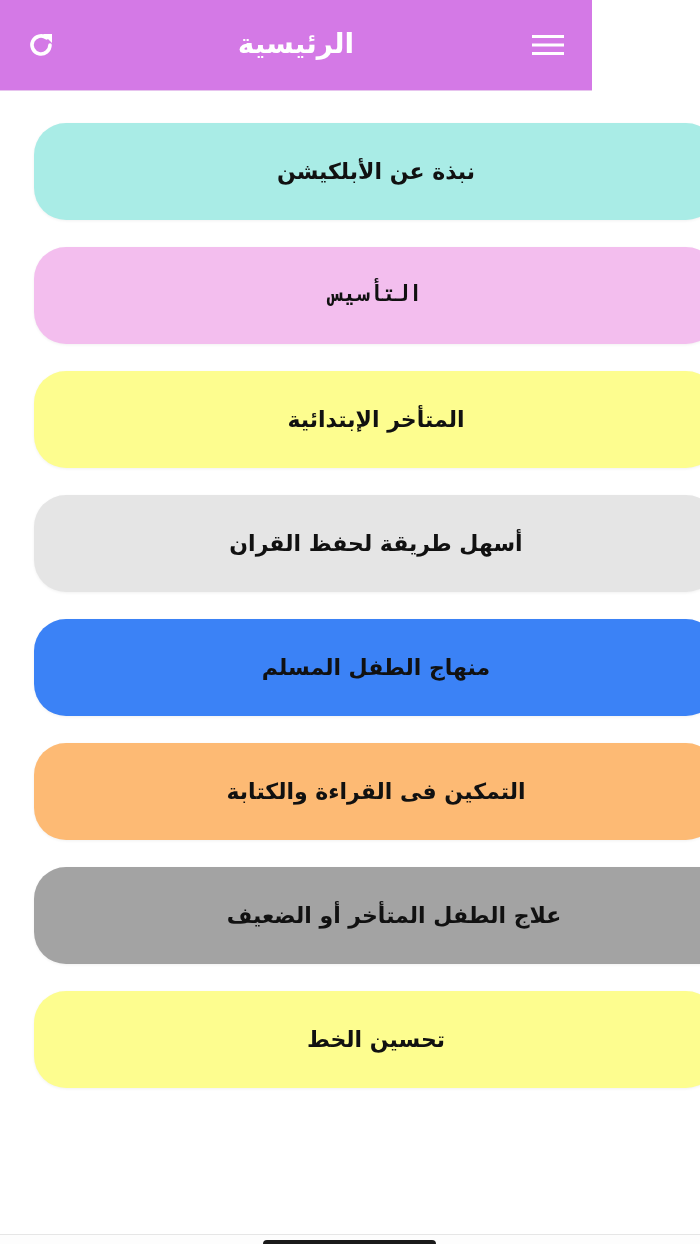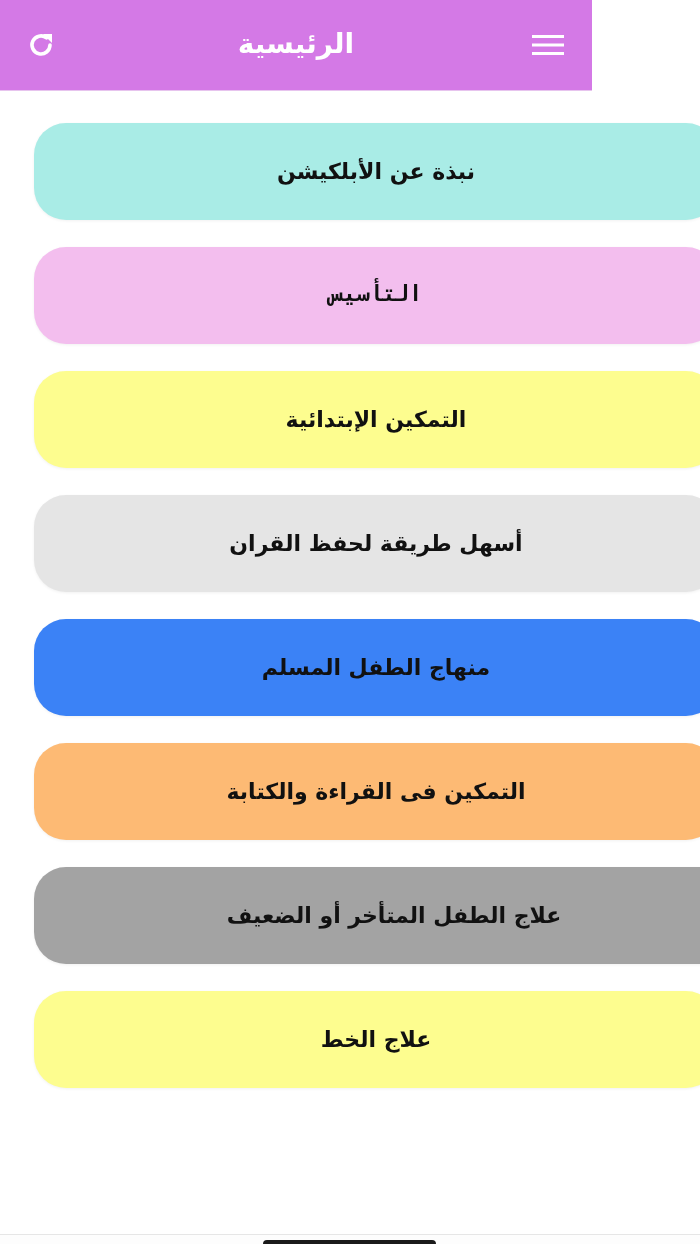--- a/index.html
+++ b/index.html
@@ -121,33 +121,33 @@
 </div>
 
 <div class="menu-list">
   <div class="menu-item" style="background: rgb(169, 236, 230);">
     <span class="menu-item-label">نبذة عن الأبلكيشن</span>
   </div>
   <div class="menu-item" style="background: rgb(243, 190, 238); font-family: Liberation Mono, monospace;">
     <span class="menu-item-label">التأسيس</span>
   </div>
   <div class="menu-item" style="background: rgb(253, 253, 143);">
-    <span class="menu-item-label">التمكين الإبتدائية</span>
+    <span class="menu-item-label">المتأخر الإبتدائية</span>
   </div>
   <div class="menu-item" style="background: #e5e5e5;">
     <span class="menu-item-label">أسهل طريقة لحفظ القران</span>
   </div>
   <div class="menu-item" style="background: #3b82f6;">
     <span class="menu-item-label">منهاج الطفل المسلم</span>
   </div>
   <div class="menu-item" style="background: #fdba74;">
     <span class="menu-item-label">التمكين فى القراءة والكتابة</span>
   </div>
   <div class="menu-item" style="background: #a3a3a3; padding-left: 18px;">
     <span class="menu-item-label">علاج الطفل المتأخر أو الضعيف</span>
   </div>
   <div class="menu-item" style="background: rgb(253, 253, 143);">
-    <span class="menu-item-label">علاج الخط</span>
+    <span class="menu-item-label">تحسين الخط</span>
   </div>
 </div>
 
 <div class="bottom-bar"></div>
 <div class="home-indicator"></div>
 
 </body></html>

